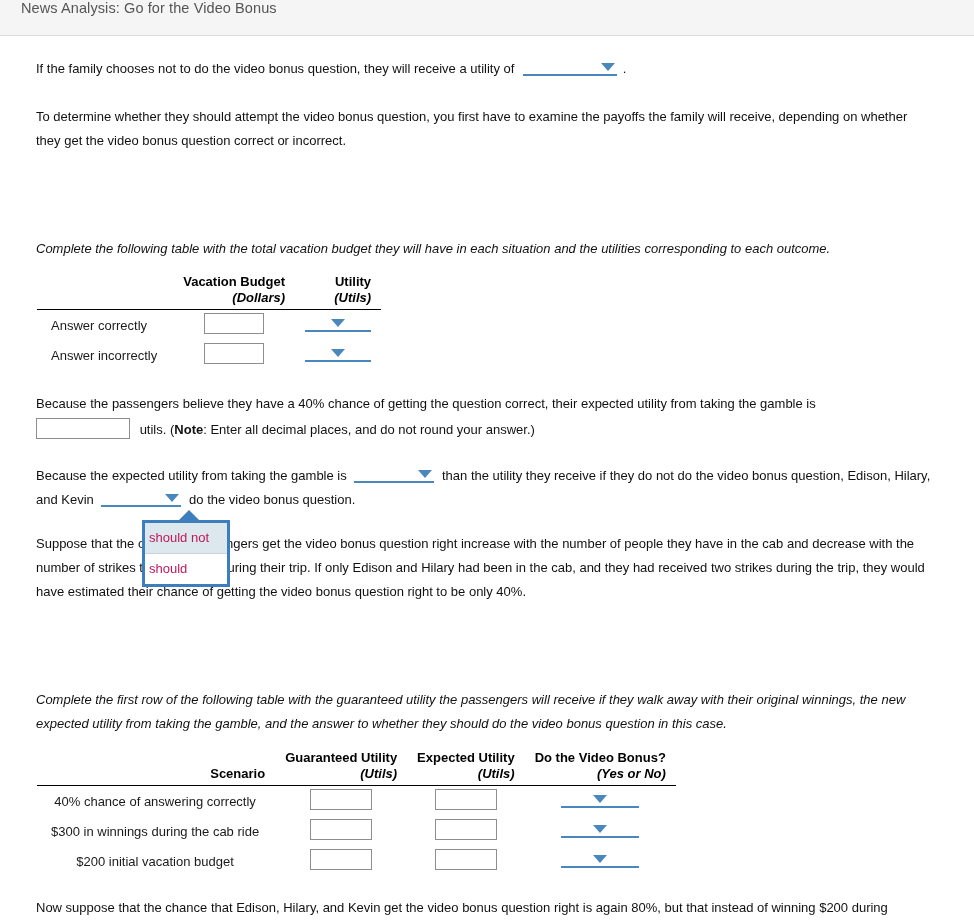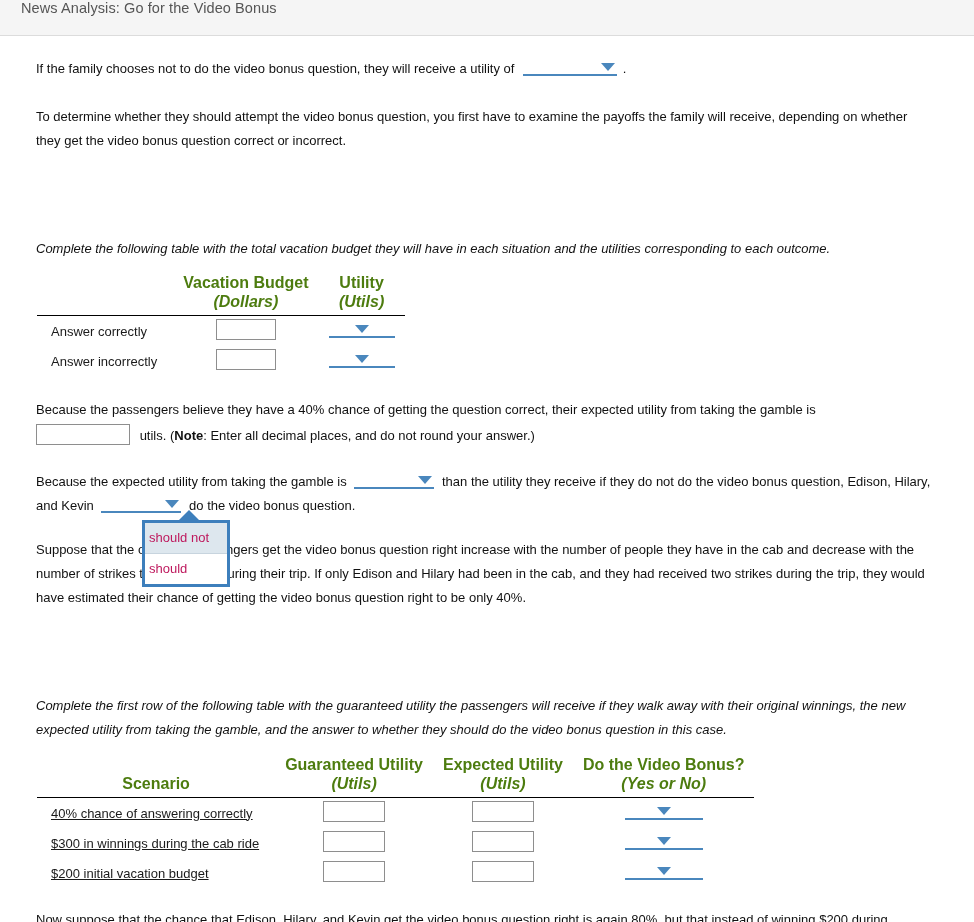--- a/index.html
+++ b/index.html
@@ -80,24 +80,24 @@
   }
   .txtbox.wide { width: 94px; }
 
   
   table.qtable {
     border-collapse: collapse;
     font-size: 13px;
   }
   table.qtable th {
     font-weight: bold;
-    font-size: 16px;
+    font-size: 13px;
     padding: 0 10px 1px 10px;
-    text-align: center;
-    color: #4d7c0f;
+    text-align: right;
+    color: #000000;
     white-space: nowrap;
   }
   table.qtable th.sub {
     font-weight: bold;
     font-style: italic;
     padding-bottom: 4px;
   }
   table.qtable tr.headline > th,
   table.qtable tr.headline > td {
     border-bottom: 1.6px solid #000;
@@ -106,21 +106,21 @@
   table.qtable td {
     padding: 3px 10px;
     white-space: nowrap;
   }
   table.qtable td.rowlabel {
     text-align: left;
     padding-left: 14px;
     padding-right: 16px;
     font-size: 13px;
   }
-  table.qtable td.rowlabel.right { text-align: left; text-decoration: underline; }
+  table.qtable td.rowlabel.right { text-align: center; }
   table.qtable td.cell { text-align: center; }
 
   .cell-dd {
     display: inline-block;
     position: relative;
     width: 66px;
     height: 17px;
     border-bottom: 2.5px solid #4a87bd;
   }
   .cell-dd .caret {

